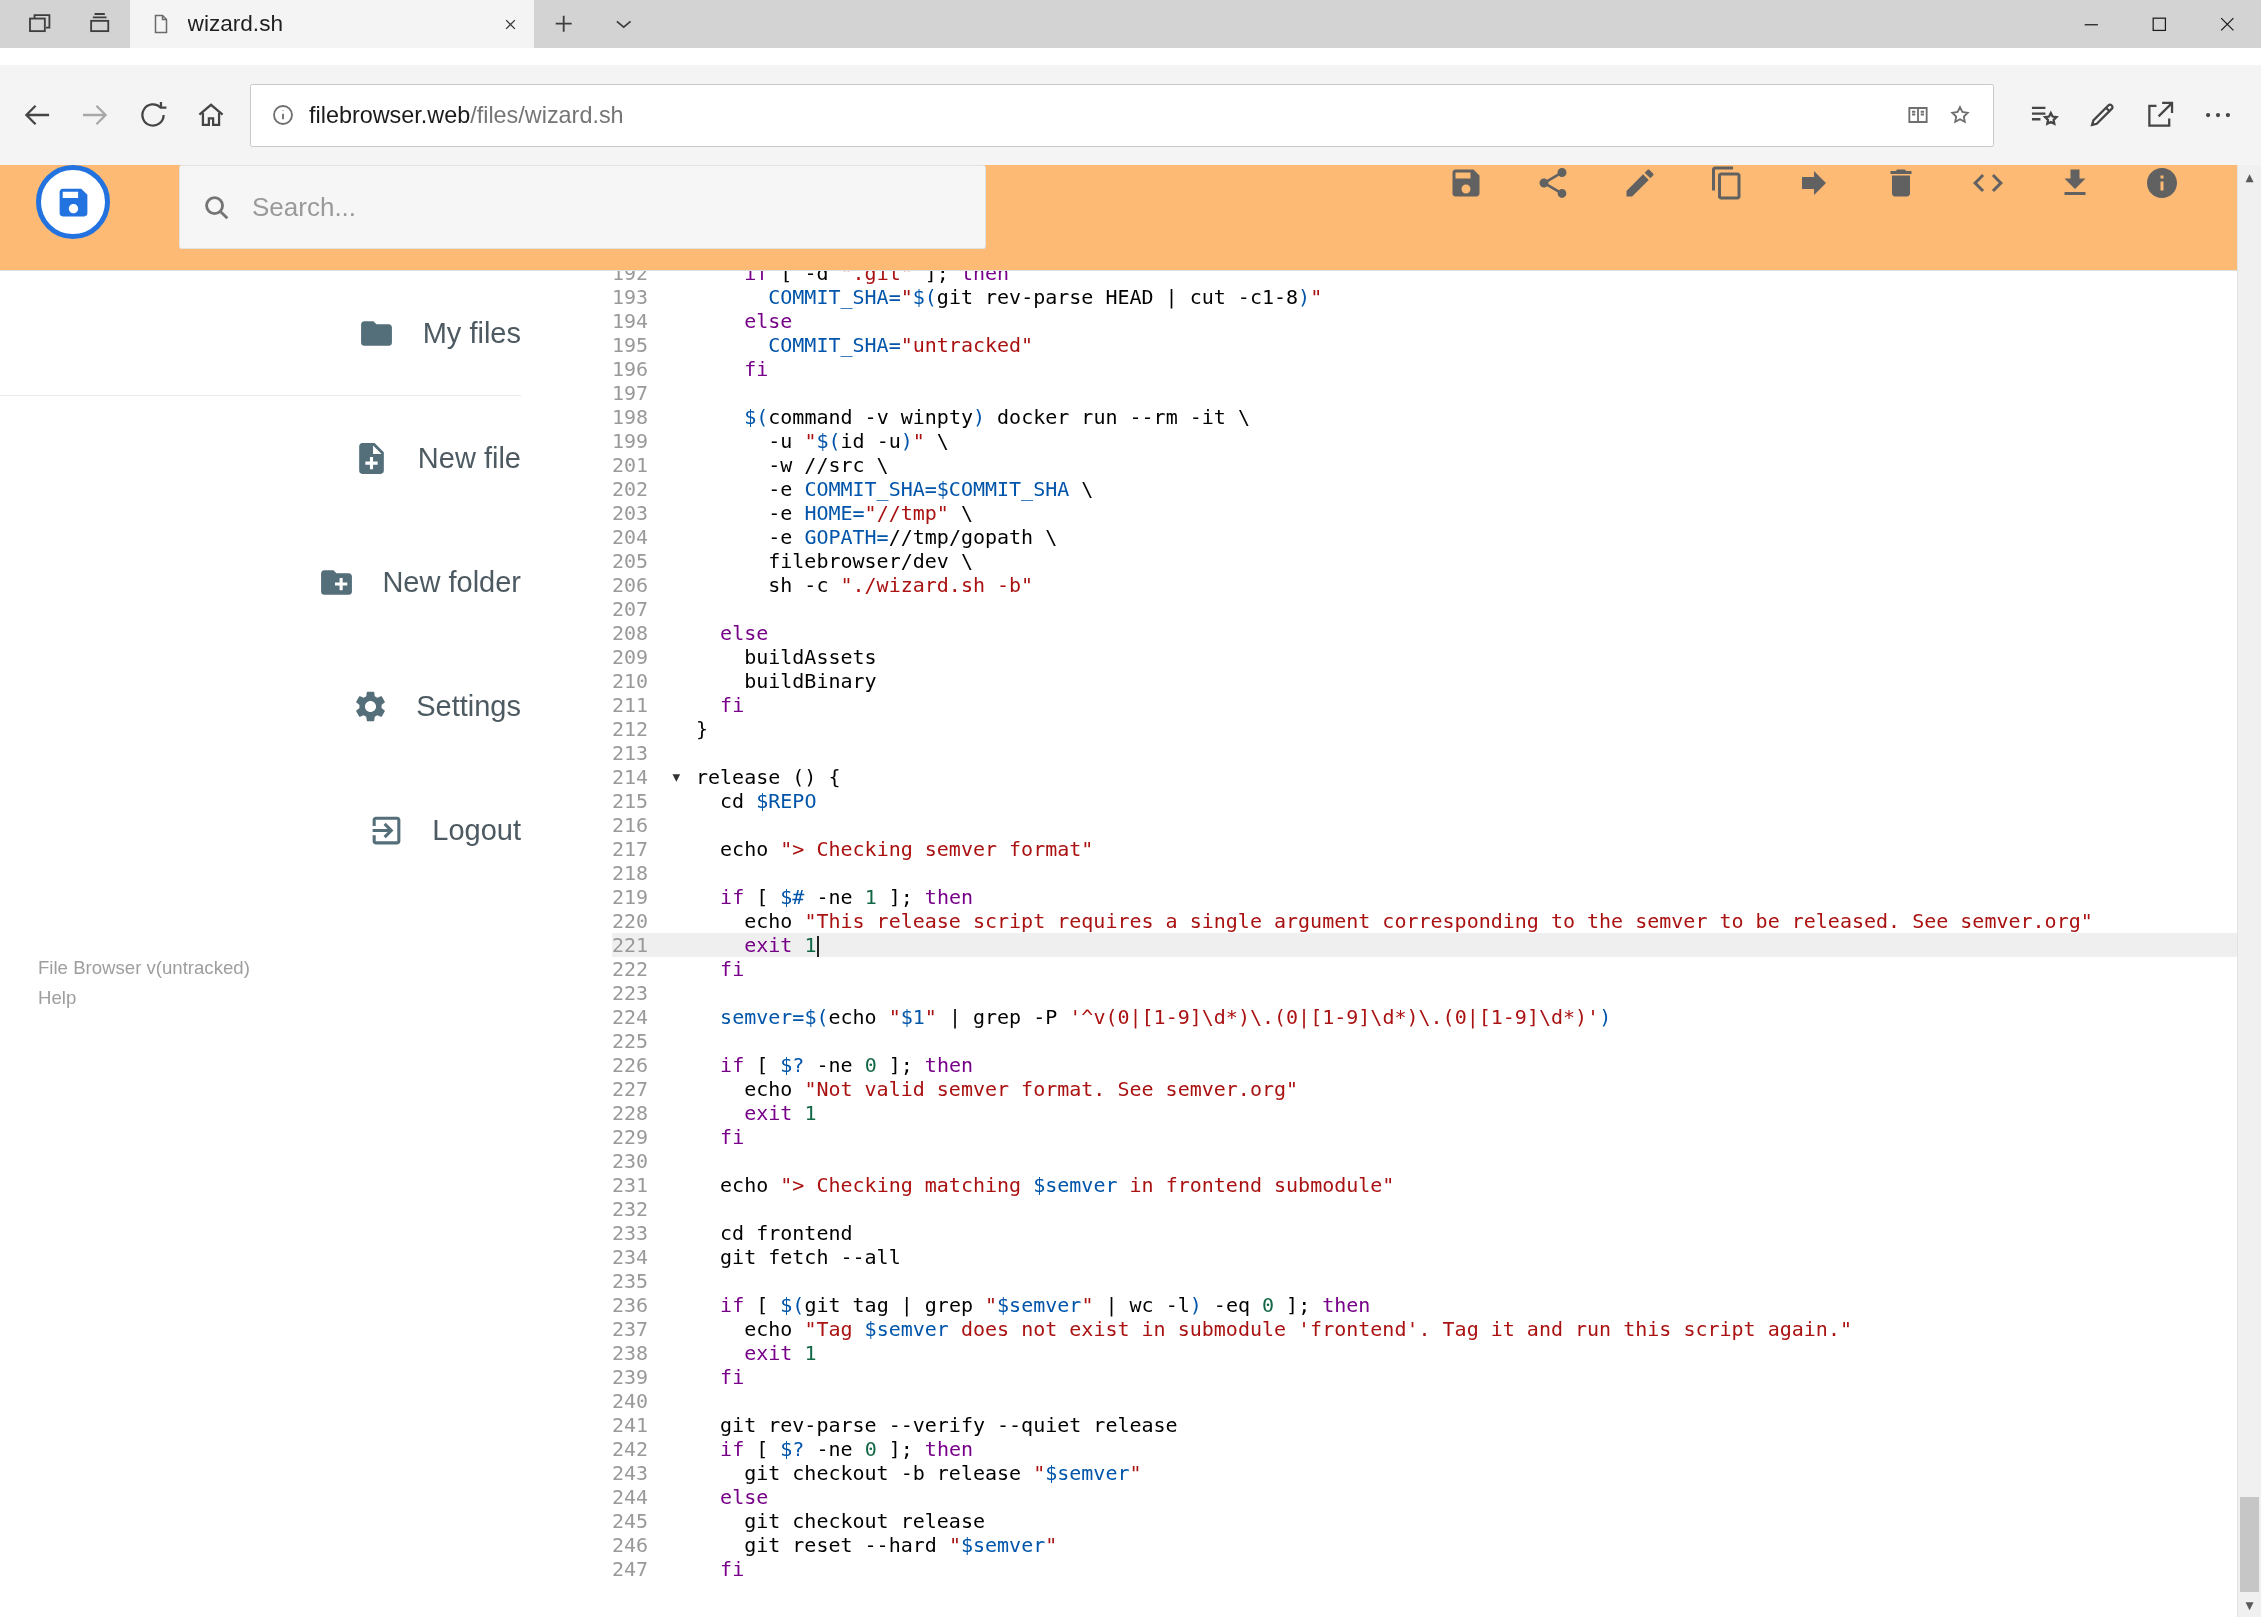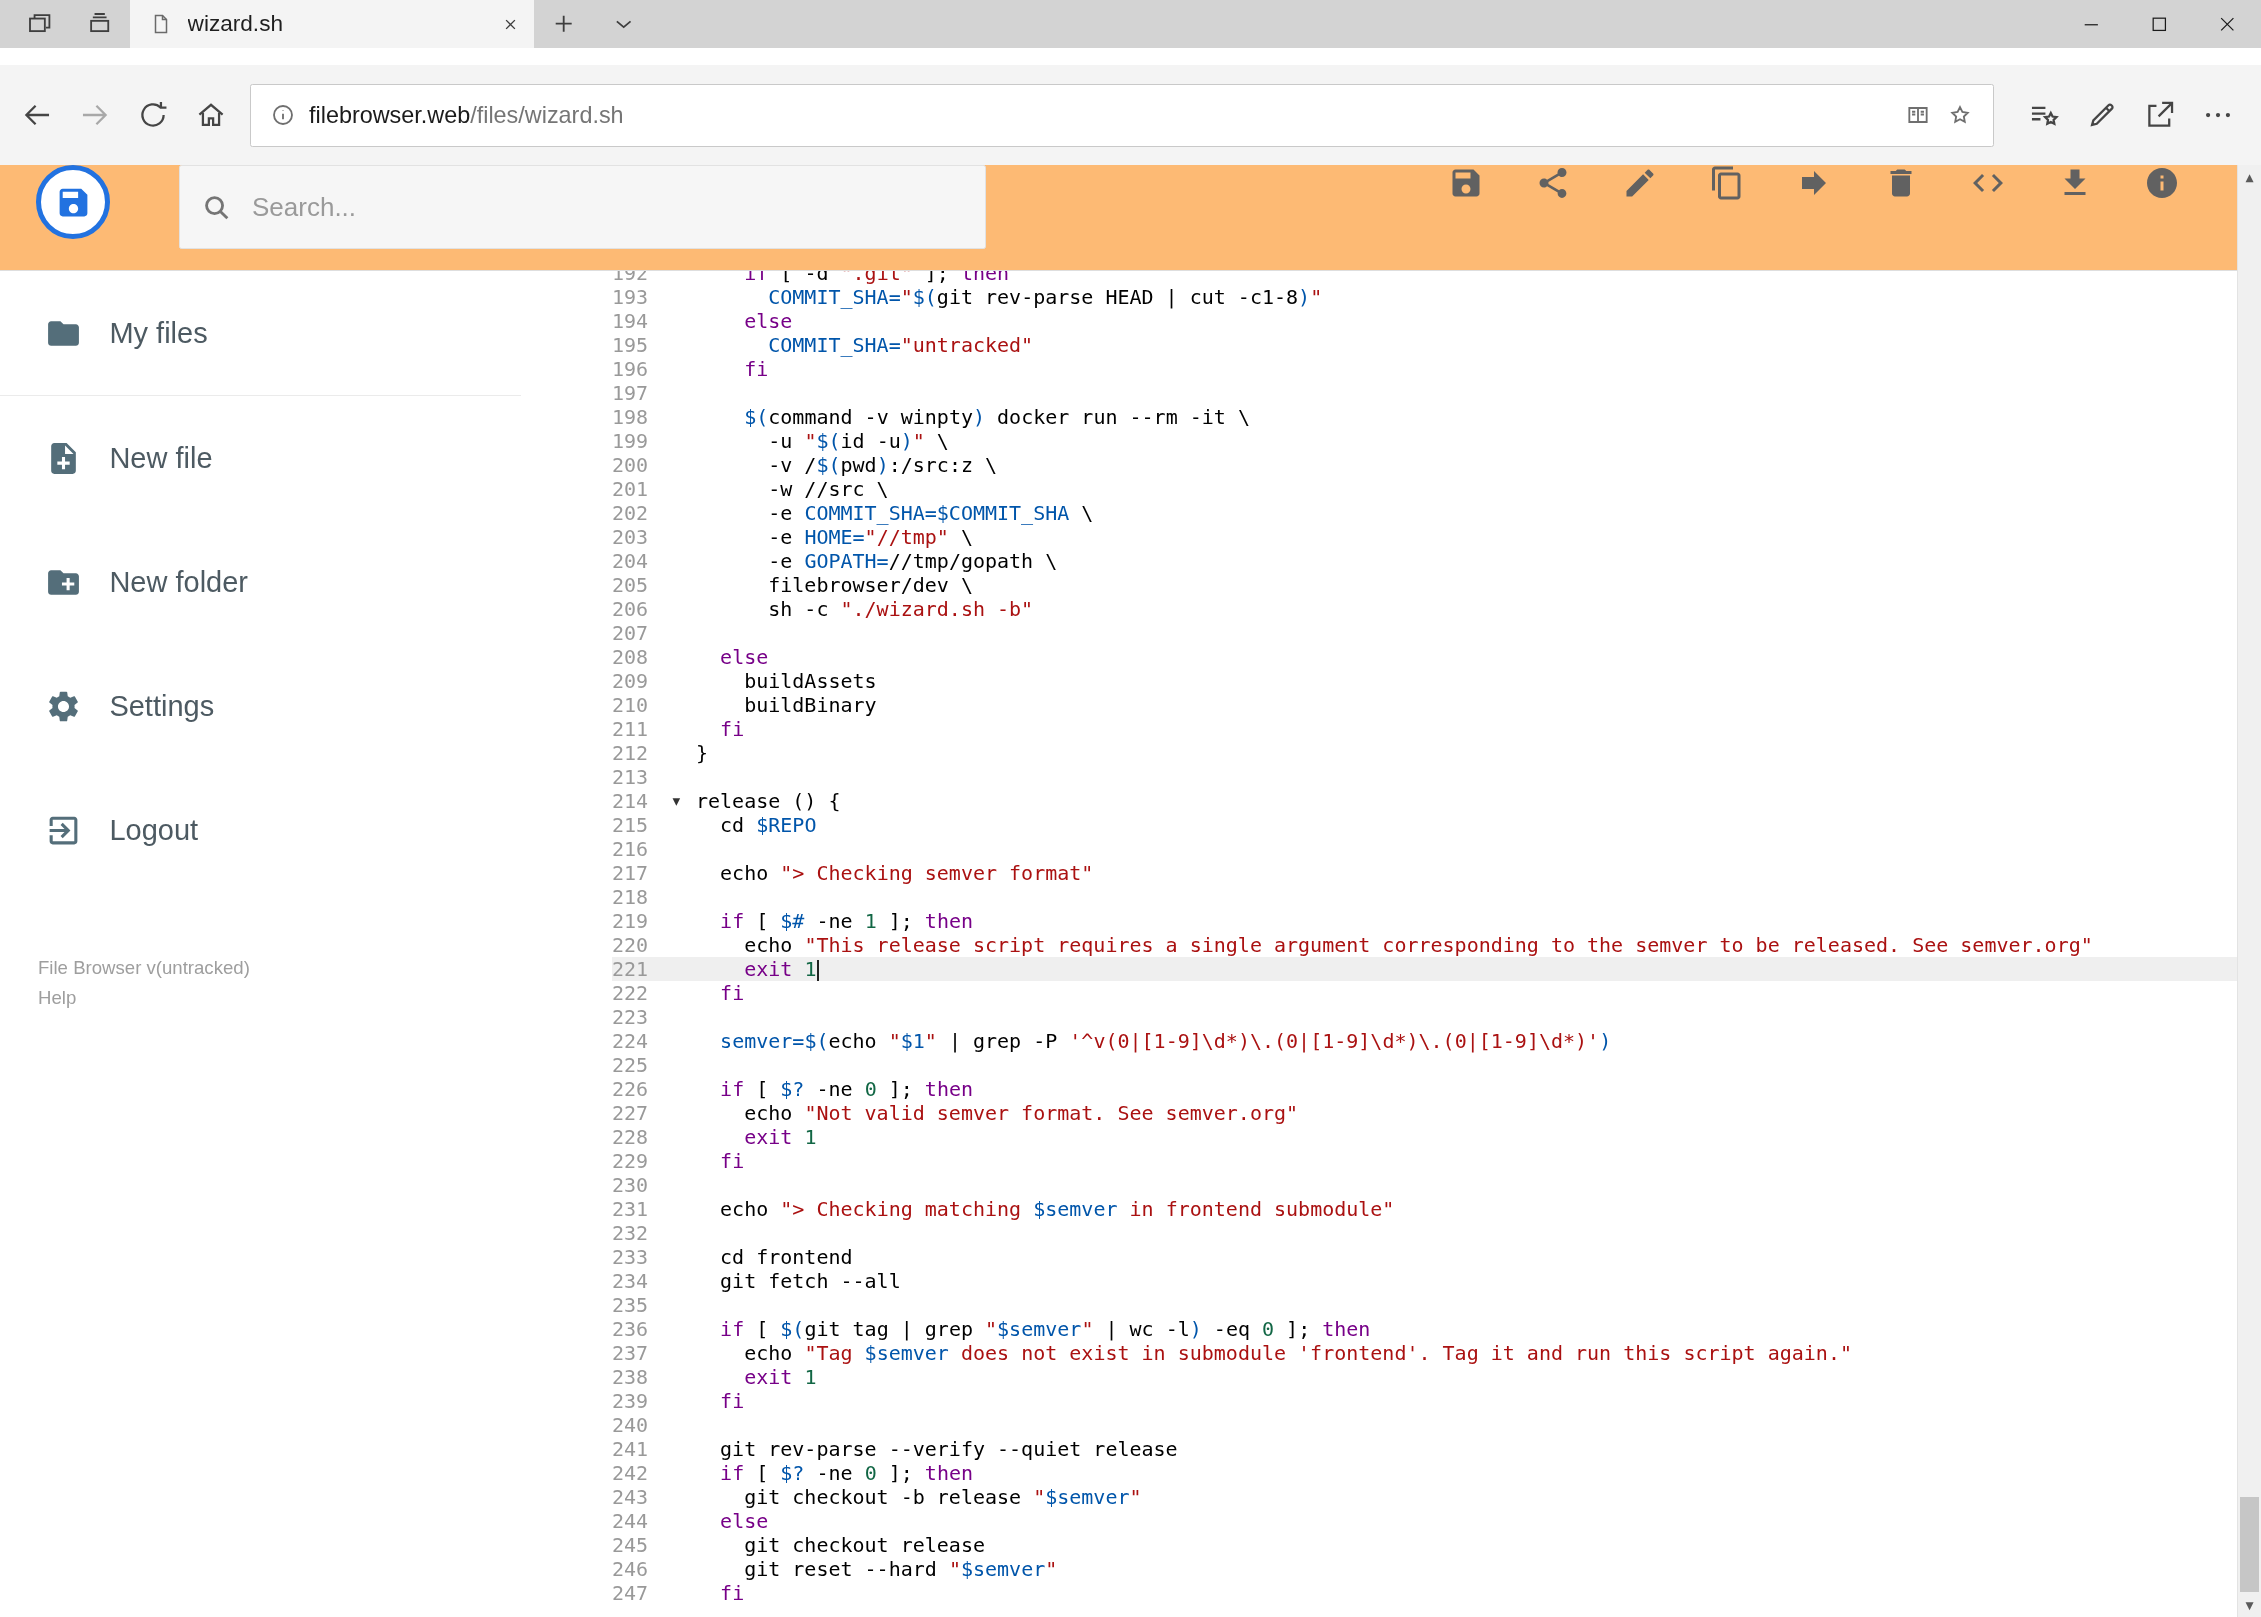--- a/index.html
+++ b/index.html
@@ -53,21 +53,21 @@
   .search input{flex:1;border:none;outline:none;background:transparent;font-size:26px;color:#333;
     font-family:inherit;}
   .search input::placeholder{color:#9a9a9a;}
   .toolbar{margin-left:auto;display:flex;gap:51px;padding-right:57px;align-items:center;}
   .tool{width:36px;height:36px;cursor:pointer;}
   .tool svg{width:36px;height:36px;fill:#616161;}
 
   
   .sidebar{position:absolute;top:271px;left:0;width:521px;bottom:0;background:#fff;}
   .side-sec1{border-bottom:0.8px solid #ebebeb;}
-  .side-item{height:124px;display:flex;align-items:center;padding-left:45px;gap:27.4px;cursor:pointer;}
+  .side-item{height:124px;display:flex;align-items:center;padding-left:45px;gap:27.4px;cursor:pointer;justify-content:flex-end;}
   .side-item svg{width:37px;height:37px;fill:#546e7a;flex:none;}
   .side-label{font-size:29px;color:#4d5a62;}
   .side-foot{margin-top:61px;padding-left:38px;font-size:18.6px;color:#9e9e9e;line-height:30px;}
   .side-foot .help{cursor:pointer;}
 
   
   .editor{position:absolute;top:271px;left:612px;right:24px;bottom:0;overflow:hidden;
     font-family:"DejaVu Sans Mono","Liberation Mono",monospace;font-size:20px;line-height:24px;}
   #editor-lines{margin-top:-9.7px;}
   .cm-row{display:flex;height:24px;}
@@ -400,24 +400,20 @@
       </div>
       <div class="cm-row">
         <div class="gut">198</div>
         <div class="code"><span class="t-p">    </span><span class="t-v">$(</span><span class="t-p">command -v winpty</span><span class="t-v">)</span><span class="t-p"> docker run --rm -it \</span></div>
       </div>
       <div class="cm-row">
         <div class="gut">199</div>
         <div class="code"><span class="t-p">      -u </span><span class="t-s">"</span><span class="t-v">$(</span><span class="t-p">id -u</span><span class="t-v">)</span><span class="t-s">"</span><span class="t-p"> \</span></div>
       </div>
       <div class="cm-row">
-        <div class="gut">200</div>
-        <div class="code"><span class="t-p">      -v /</span><span class="t-v">$(</span><span class="t-p">pwd</span><span class="t-v">)</span><span class="t-p">:/src:z \</span></div>
-      </div>
-      <div class="cm-row">
         <div class="gut">201</div>
         <div class="code"><span class="t-p">      -w //src \</span></div>
       </div>
       <div class="cm-row">
         <div class="gut">202</div>
         <div class="code"><span class="t-p">      -e </span><span class="t-v">COMMIT_SHA=$COMMIT_SHA</span><span class="t-p"> \</span></div>
       </div>
       <div class="cm-row">
         <div class="gut">203</div>
         <div class="code"><span class="t-p">      -e </span><span class="t-v">HOME=</span><span class="t-s">"//tmp"</span><span class="t-p"> \</span></div>

